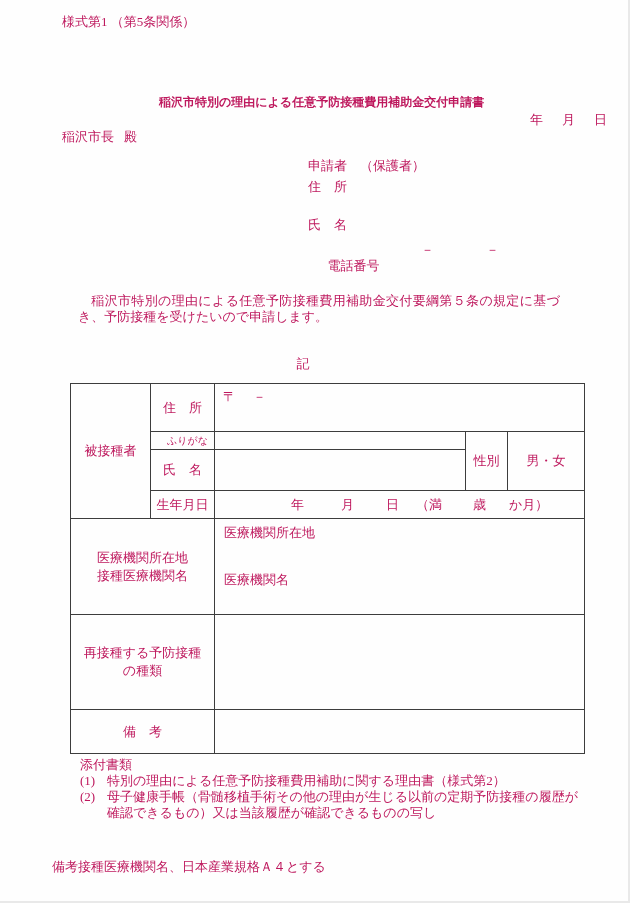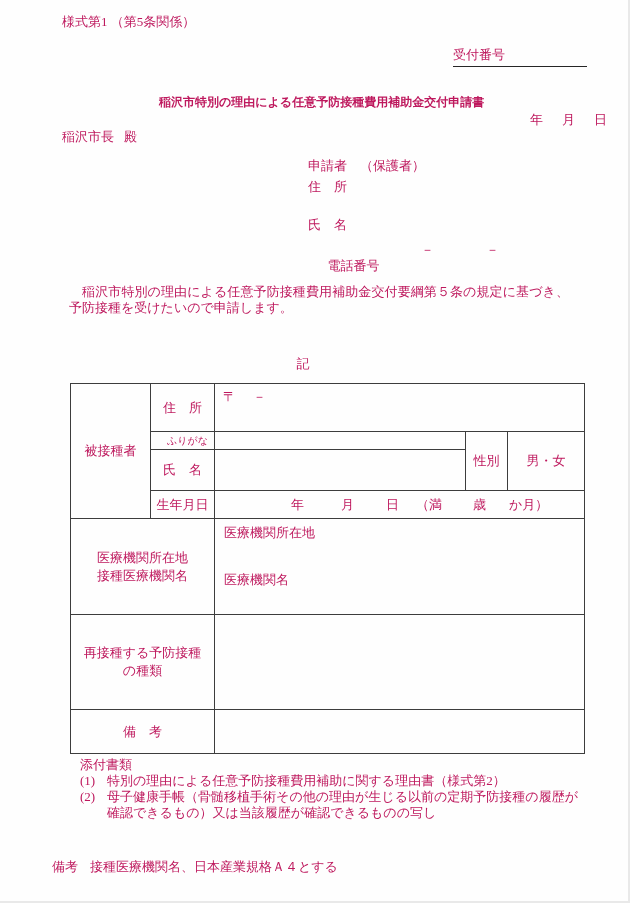--- a/index.html
+++ b/index.html
@@ -36,21 +36,21 @@
   .applicant { position: absolute; left: 287px; top: 157px; width: 300px; height: 110px; margin-left: 21px; }
   .applicant > div { position: absolute; left: 0; white-space: pre; }
   .app-heading { top: 0; }
   .app-address { top: 21px; }
   .app-name { top: 59px; }
   .app-phone { top: 84px; width: 100%; }
   .app-phone .dash-1 { position: absolute; left: 113px; top: 0; }
   .app-phone .dash-2 { position: absolute; left: 178px; top: 0; }
 
   .body-text { position: absolute; left: 62px; top: 277px; width: 514px; line-height: 16px; text-align: justify; }
-  .body-text p { margin: 7px; font-family: Liberation Serif, serif; }
+  .body-text p { margin: 16px; font-family: Liberation Serif, serif; }
 
   .ki-marker { position: absolute; left: 0; top: 355px; width: 606px; text-align: center; }
 
   table.main-table {
     position: absolute; left: 70px; top: 383px;
     border-collapse: collapse; table-layout: fixed; width: 514px;
   }
   .main-table td {
     border: 1px solid #3d3d3d; padding: 0;
     font-size: 13px; vertical-align: middle; overflow: hidden;
@@ -66,32 +66,29 @@
   .birth-p3 { left: 201px; } .birth-p4 { left: 258px; } .birth-p5 { left: 294px; }
   td.cell-two-line { line-height: 18px; text-align: center; }
   td.cell-medical-value { vertical-align: top; padding: 5px 9px; line-height: 17px; }
   .medical-value-2 { margin-top: 30px; }
 
   .attachments { position: absolute; left: 80px; top: 757px; width: 498px; font-size: 13px; line-height: 16px; }
   .att-item { display: flex; }
   .att-num { flex: none; width: 27px; }
   .att-text { flex: 1; text-align: justify; }
 
-  .footer-note { position: absolute; left: 52px; top: 858px; display: flex; gap: 12px; }
+  .footer-note { position: absolute; left: 52px; top: 858px; display: flex; gap: 0; }
 </style>
 </head>
 <body>
 
 <div class="page">
 
   <div class="form-number">様式第1 （第5条関係）</div>
 
-  <div class="receipt">
-    <span>受付番号</span>
-  </div>
 
   <h1 class="title">稲沢市特別の理由による任意予防接種費用補助金交付申請書</h1>
 
   <div class="date-line">
     <span>年</span>
     <span>月</span>
     <span>日</span>
   </div>
 
   <div class="addressee">

